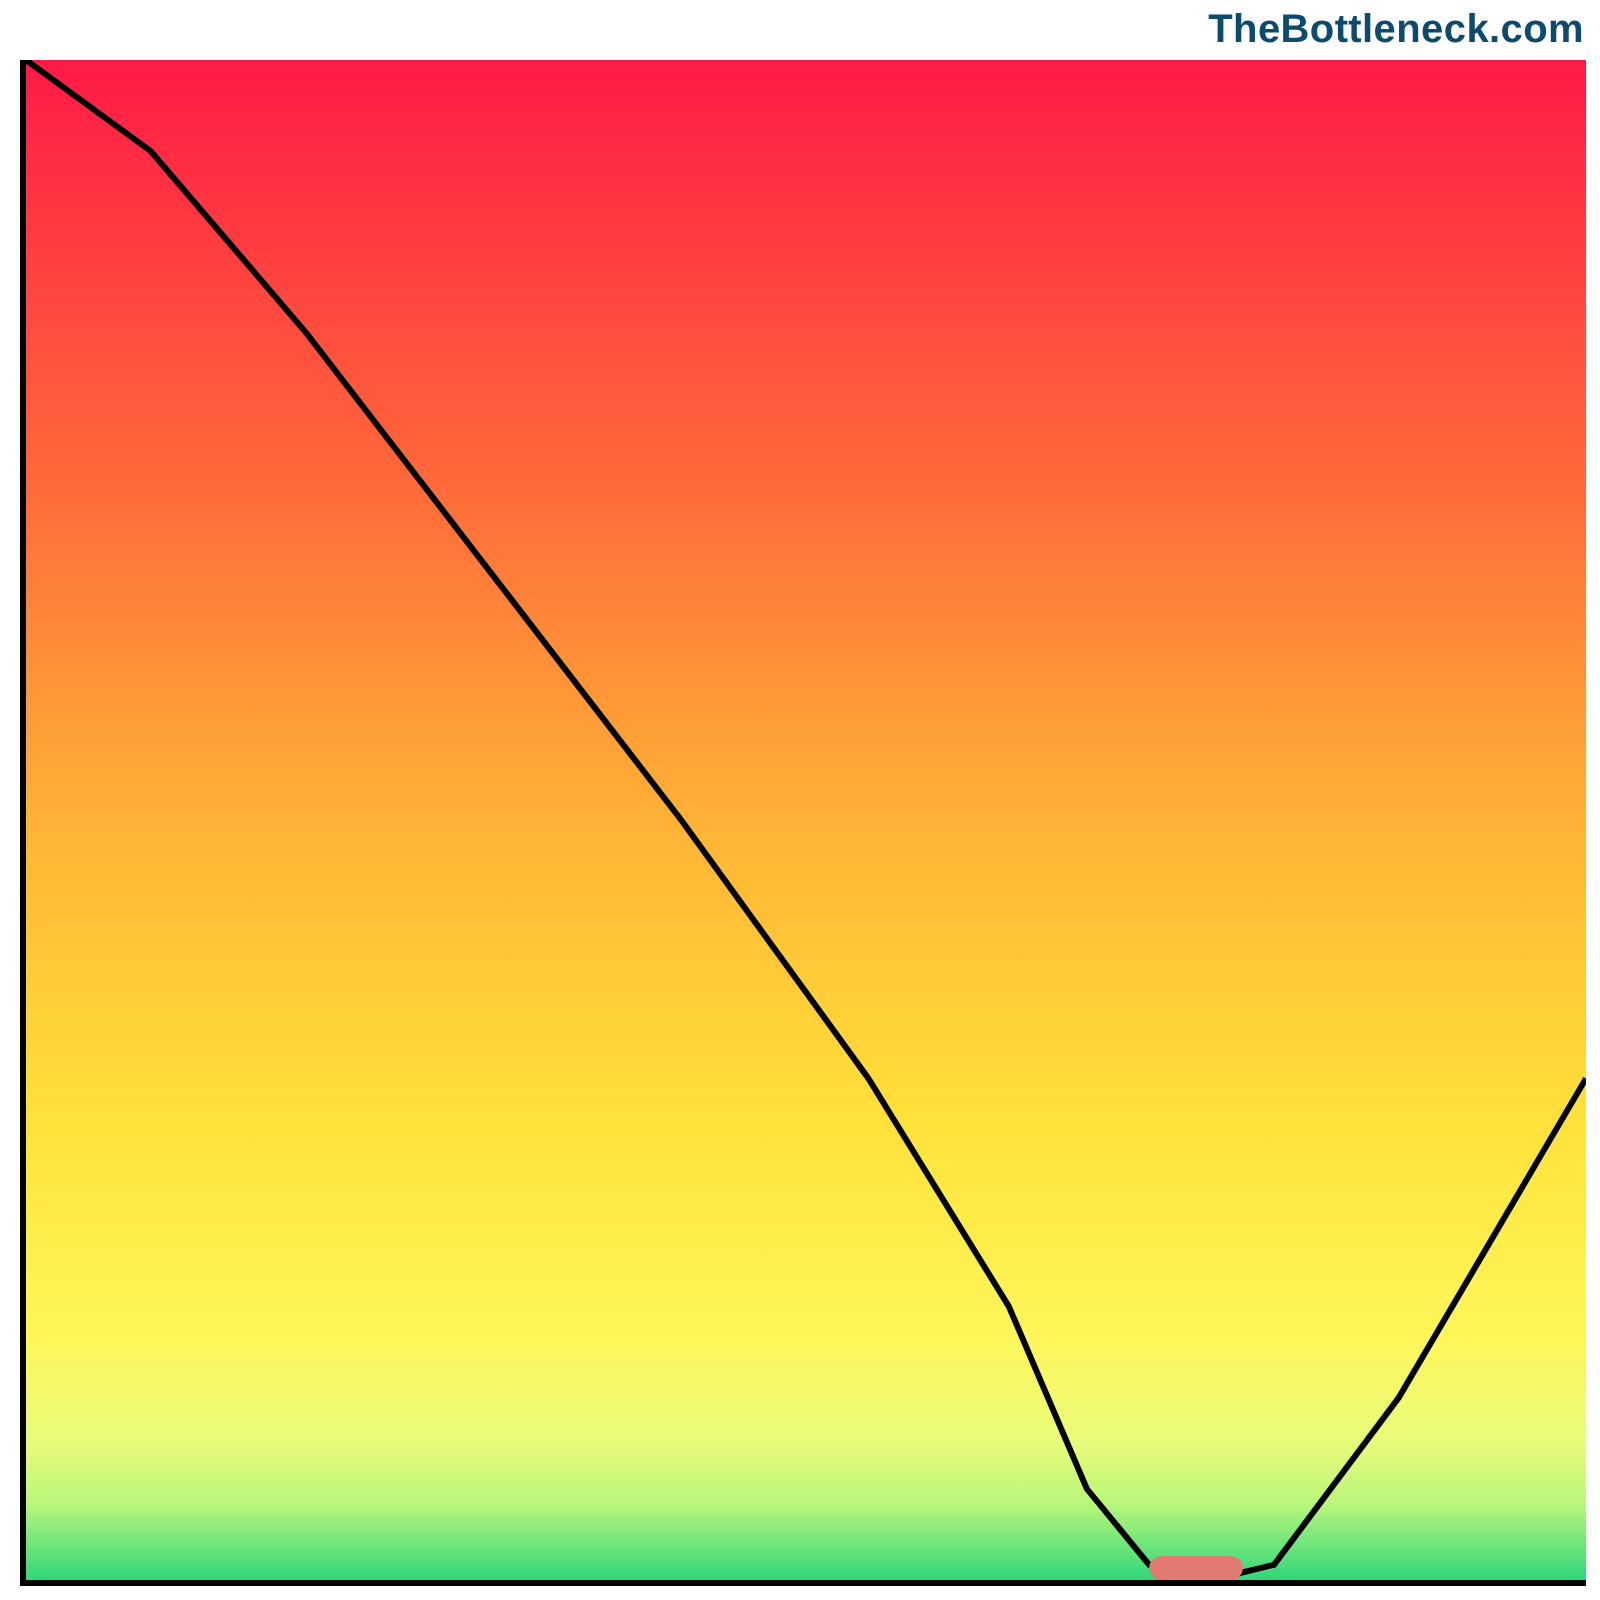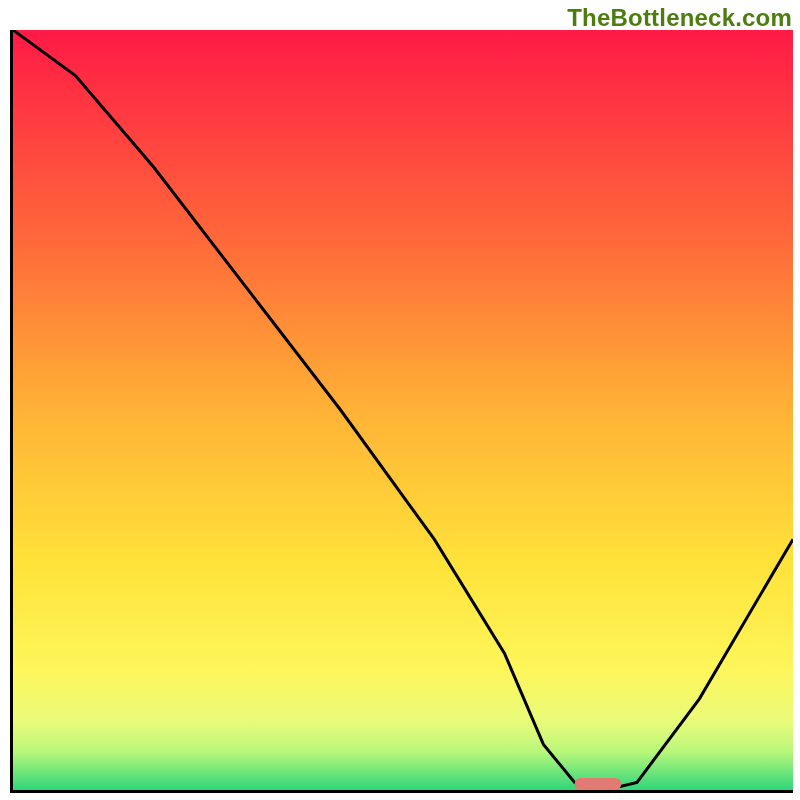--- a/index.html
+++ b/index.html
@@ -12,23 +12,23 @@
   }
   .wrap {
     position: relative;
     width: 800px;
     height: 800px;
   }
   .watermark {
     position: absolute;
     top: 4px;
     right: 8px;
-    font-size: 24px;
+    font-size: 20px;
     font-weight: 600;
-    color: #4d7c0f;
+    color: #0c4a6e;
     letter-spacing: 0.2px;
   }
   .plot {
     position: absolute;
     left: 10px;
     top: 30px;
     width: 780px;
     height: 760px;
     border-left: 3px solid #000;
     border-bottom: 3px solid #000;

